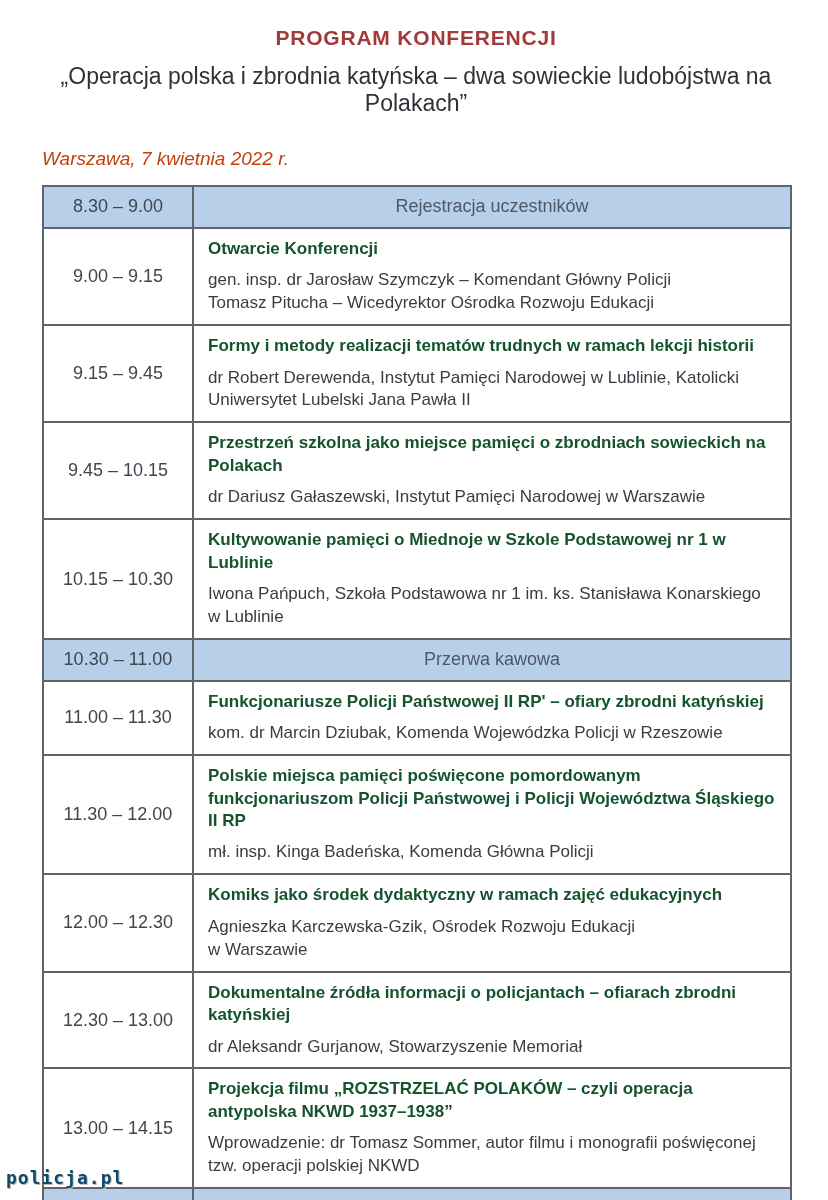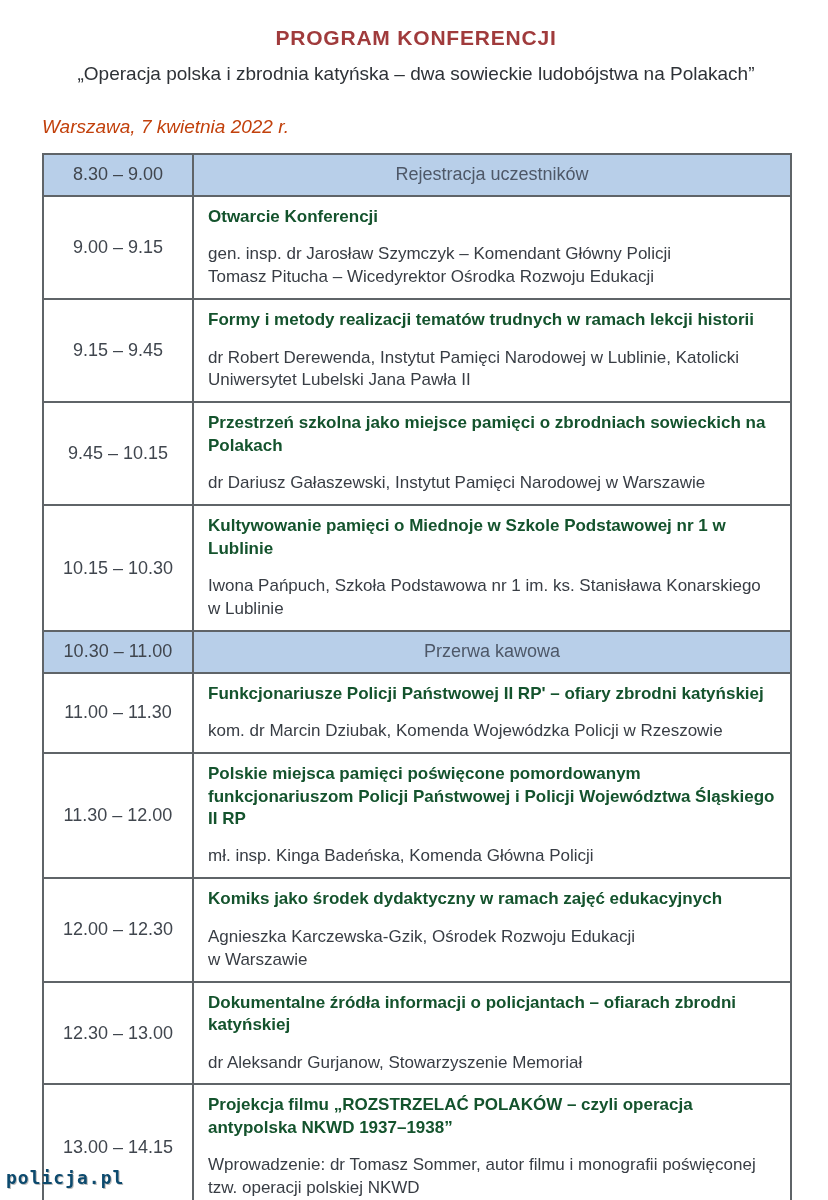--- a/index.html
+++ b/index.html
@@ -20,21 +20,21 @@
   .doc-title {
     text-align: center;
     font-size: 21px;
     font-weight: bold;
     letter-spacing: 0.8px;
     color: var(--accent, #a03b3c);
     margin: 0 0 0 0;
   }
   .doc-subtitle {
     text-align: center;
-    font-size: 19px;
+    font-size: 23px;
     color: #2e3237;
     margin-top: 13px;
   }
   .doc-date {
     font-size: 19px;
     color: #c2410c;
     margin-top: 31px;
     font-style: italic;
   }
   table.schedule {
@@ -58,21 +58,21 @@
   td.content-cell {
     padding: 9px 14px;
   }
   .session-title {
     font-weight: bold;
     font-size: 17px;
     color: #14532d;
     line-height: 1.32;
   }
   .speakers {
-    margin-top: 15px;
+    margin-top: 9px;
     font-size: 17px;
     color: #383d44;
     line-height: 1.35;
   }
   tr.band td {
     background: var(--band, #b8cfe9);
   }
   tr.band td.content-cell {
     padding: 8px 30px;
   }

